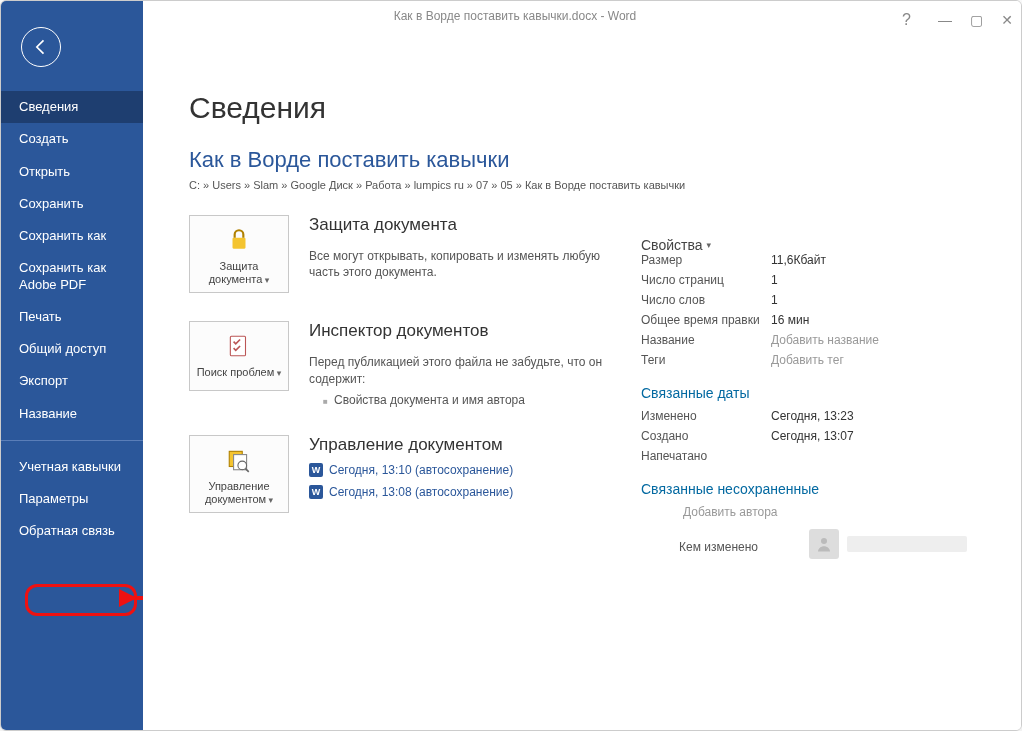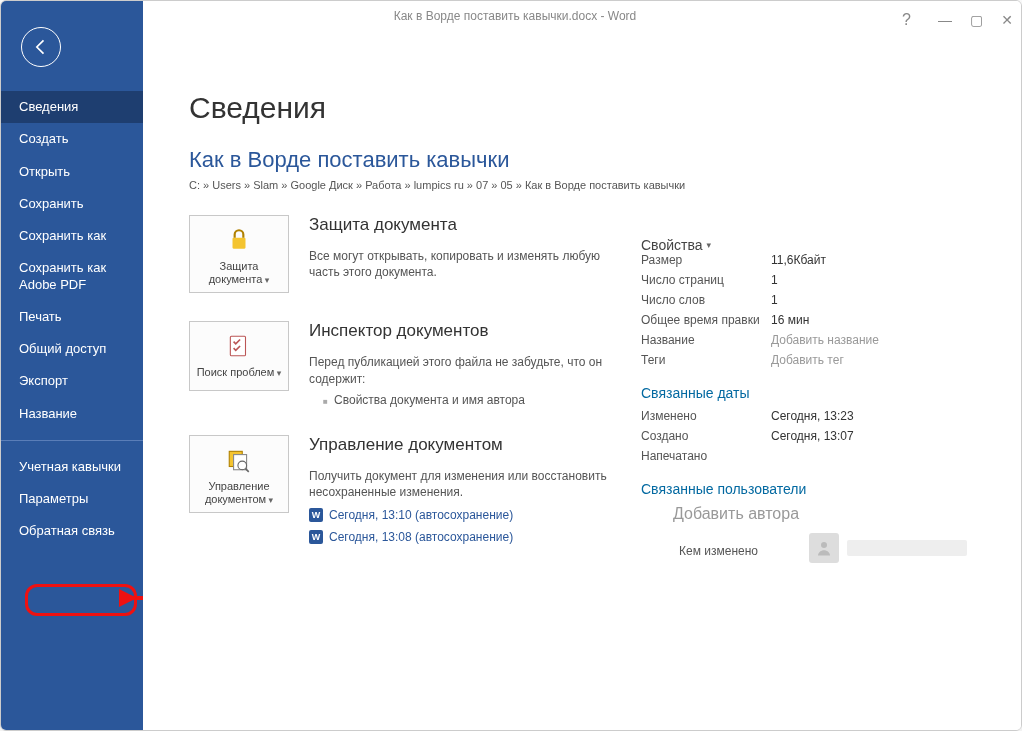--- a/index.html
+++ b/index.html
@@ -81,21 +81,21 @@
   .rp-head { font-size: 14px; color: #444; margin-bottom: 0; display:flex; align-items:center; gap:4px; cursor:pointer;}
   .rp-head::after { content:"▾"; font-size:9px; color:#666; }
   .rp-sec-title { font-size: 14px; color: #0369a1; margin: 18px 0 8px; }
   .kv { display:flex; margin-bottom: 6px; }
   .kv .k { width: 130px; color:#555; }
   .kv .v { color:#333; }
   .kv .placeholder { color:#999; cursor:pointer; }
   .avatar { width:30px; height:30px; background:#ddd; border-radius:3px; display:inline-flex; align-items:center; justify-content:center; color:#aaa; margin-right:8px; vertical-align:middle;}
   .avatar svg { width:18px; height:18px; }
   .authorRow { display:flex; align-items:center; margin-bottom:6px; }
-  .addauthor { color:#999; font-size:16px; margin-left:32px; cursor:pointer;}
+  .addauthor { color:#999; font-size:12px; margin-left:42px; cursor:pointer;}
   .blurbox { width: 120px; height: 16px; background:#eee; border-radius:2px;}
   .blurbox.big { width: 170px; height: 28px; }
 </style>
 </head>
 <body>
 
 <div class="titlebar">
   <span>Как в Ворде поставить кавычки.docx - Word</span>
   <span class="help">?</span>
   <div class="wincontrols">
@@ -184,21 +184,20 @@
             <rect x="3" y="4" width="12" height="14" fill="#f4c430" stroke="#b08000"></rect>
             <rect x="7" y="7" width="12" height="14" fill="#fff" stroke="#888"></rect>
             <circle cx="15" cy="17" r="4" fill="none" stroke="#666"></circle>
             <line x1="18" y1="20" x2="21" y2="23" stroke="#666" stroke-width="1.5"></line>
           </svg>
       </div>
       <div class="lbl drop">Управление документом</div>
     </div>
     <div>
       <div class="secTitle">Управление документом</div>
-      <div class="secDesc">Получить документ для изменения или восстановить несохраненные изменения.</div>
       <div class="autosave">
           <span class="wic">W</span>
           <span>Сегодня, 13:10 (автосохранение)</span>
         </div>
       <div class="autosave">
           <span class="wic">W</span>
           <span>Сегодня, 13:08 (автосохранение)</span>
         </div>
     </div>
   </div>
@@ -238,21 +237,21 @@
     </div>
   <div class="kv">
       <div class="k">Создано</div>
       <div class="v">Сегодня, 13:07</div>
     </div>
   <div class="kv">
       <div class="k">Напечатано</div>
       <div class="v"></div>
     </div>
 
-  <div class="rp-sec-title">Связанные пользователи</div>
+  <div class="rp-sec-title">Связанные несохраненные</div>
   <div class="addauthor">Добавить автора</div>
   <div class="kv" style="align-items:center; margin-top:10px;margin-left:38px;">
     <div class="k">Кем изменено</div>
     <div class="authorRow">
       <span class="avatar">
           <svg viewBox="0 0 24 24">
             <circle cx="12" cy="8" r="4" fill="#bbb"></circle>
             <path d="M4 22c0-4 4-7 8-7s8 3 8 7" fill="#bbb"></path>
           </svg>
         </span>

